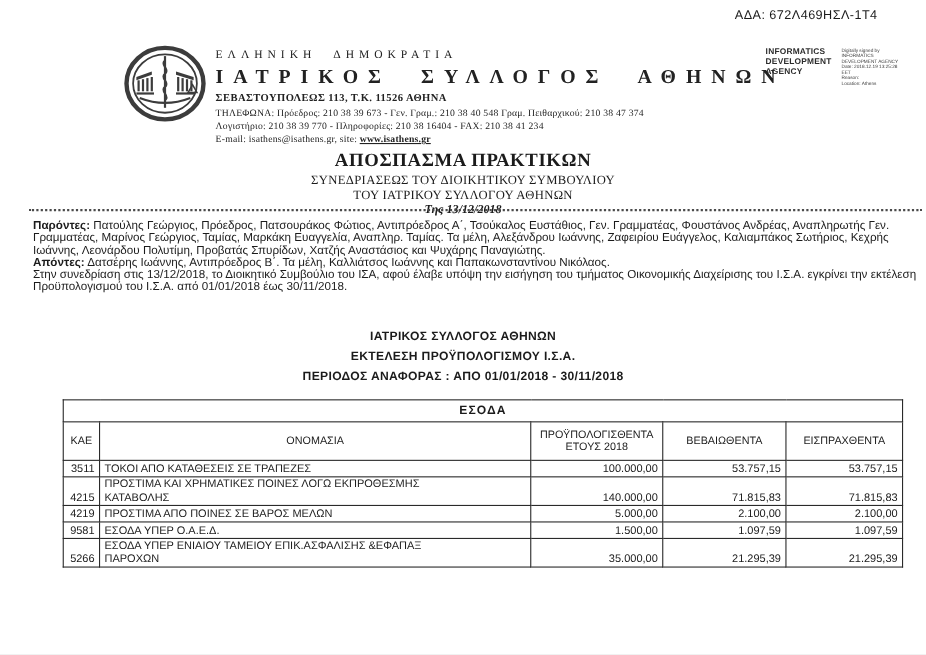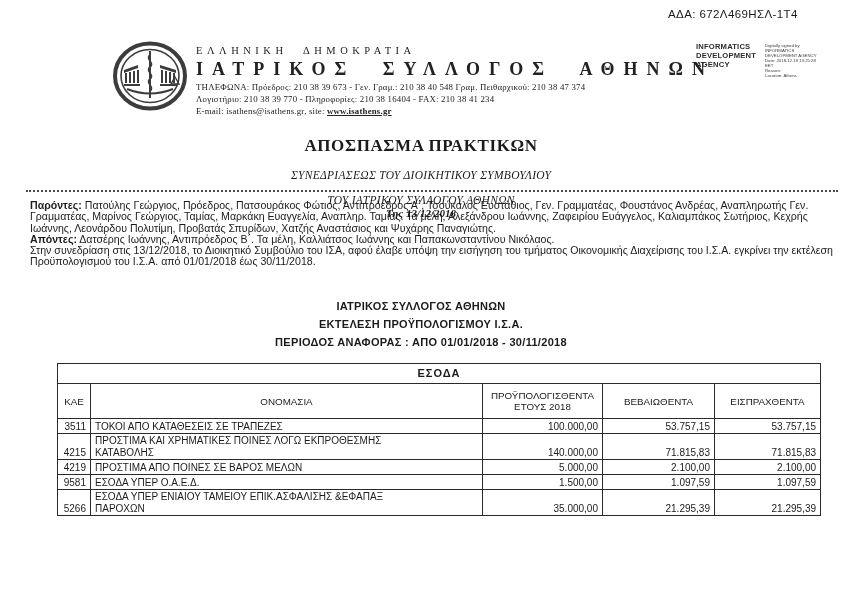--- a/index.html
+++ b/index.html
@@ -21,21 +21,21 @@
   .lh { position:absolute; left:196px; top:45px; width:640px; font-family:"Liberation Serif", serif; color:#222; }
   .lh-country { font-size:10.5px; letter-spacing:4.5px; word-spacing:9px; }
   .lh-org { font-size:18px; font-weight:bold; letter-spacing:9px; word-spacing:14px; margin-top:3px; white-space:nowrap; }
   .lh-address { font-size:9.6px; font-weight:bold; margin-top:4px; letter-spacing:0.4px; }
   .lh-line { font-size:8.8px; margin-top:2px; letter-spacing:0.2px; }
   .lh-site { text-decoration:underline; color:inherit; font-weight:bold; }
 
   
   .title-block { position:absolute; top:136px; left:0; width:842px; text-align:center; font-family:"Liberation Serif", serif; }
   .title-main { font-size:17px; font-weight:bold; letter-spacing:0.6px; }
-  .title-sub { font-size:11.5px; font-style:italic; margin-top:13px; letter-spacing:0.3px; }
+  .title-sub { font-size:11.5px; margin-top:2px; letter-spacing:0.3px; }
   .title-date { font-size:11px; font-style:italic; font-weight:bold; margin-top:1px; }
 
   .dotted-sep { position:absolute; top:190px; left:26px; width:812px; height:0; border-bottom:2px dotted #4a4a4a; }
 
   
   .body-text { position:absolute; top:200px; left:30px; width:806px; font-size:10.6px; line-height:11.3px; }
   .body-text p { margin:0; }
   .body-text b { font-weight:bold; }
 
   
@@ -99,20 +99,21 @@
       <rect x="37" y="11" width="2" height="47" fill="#3c3c3c"></rect>
       <path d="M38 15 C32.5 19, 43.5 23, 38 27 C32.5 31, 43.5 35, 38 39 C32.5 43, 43.5 47, 38 51" fill="none" stroke="#3c3c3c" stroke-width="1.8"></path>
 
       <path d="M15 49 Q38 58 61 49" fill="none" stroke="#3c3c3c" stroke-width="2"></path>
     </svg>
   </div>
 
   <div class="lh">
     <div class="lh-country">ΕΛΛΗΝΙΚΗ ΔΗΜΟΚΡΑΤΙΑ</div>
     <div class="lh-org">ΙΑΤΡΙΚΟΣ ΣΥΛΛΟΓΟΣ ΑΘΗΝΩΝ</div>
+    <div class="lh-address">ΣΕΒΑΣΤΟΥΠΟΛΕΩΣ 113, Τ.Κ. 11526 ΑΘΗΝΑ</div>
     <div class="lh-line">ΤΗΛΕΦΩΝΑ: Πρόεδρος: 210 38 39 673 - Γεν. Γραμ.: 210 38 40 548   Γραμ. Πειθαρχικού: 210 38 47 374</div>
     <div class="lh-line">Λογιστήριο: 210 38 39 770 - Πληροφορίες: 210 38 16404 - FAX: 210 38 41 234</div>
     <div class="lh-line"><span>E-mail: isathens@isathens.gr, site: </span><span class="lh-site">www.isathens.gr</span></div>
   </div>
 
   <div class="title-block">
     <div class="title-main">ΑΠΟΣΠΑΣΜΑ ΠΡΑΚΤΙΚΩΝ</div>
     <div class="title-sub">ΣΥΝΕΔΡΙΑΣΕΩΣ ΤΟΥ ΔΙΟΙΚΗΤΙΚΟΥ ΣΥΜΒΟΥΛΙΟΥ</div>
     <div class="title-sub">ΤΟΥ ΙΑΤΡΙΚΟΥ ΣΥΛΛΟΓΟΥ ΑΘΗΝΩΝ</div>
     <div class="title-date">Της 13/12/2018</div>

